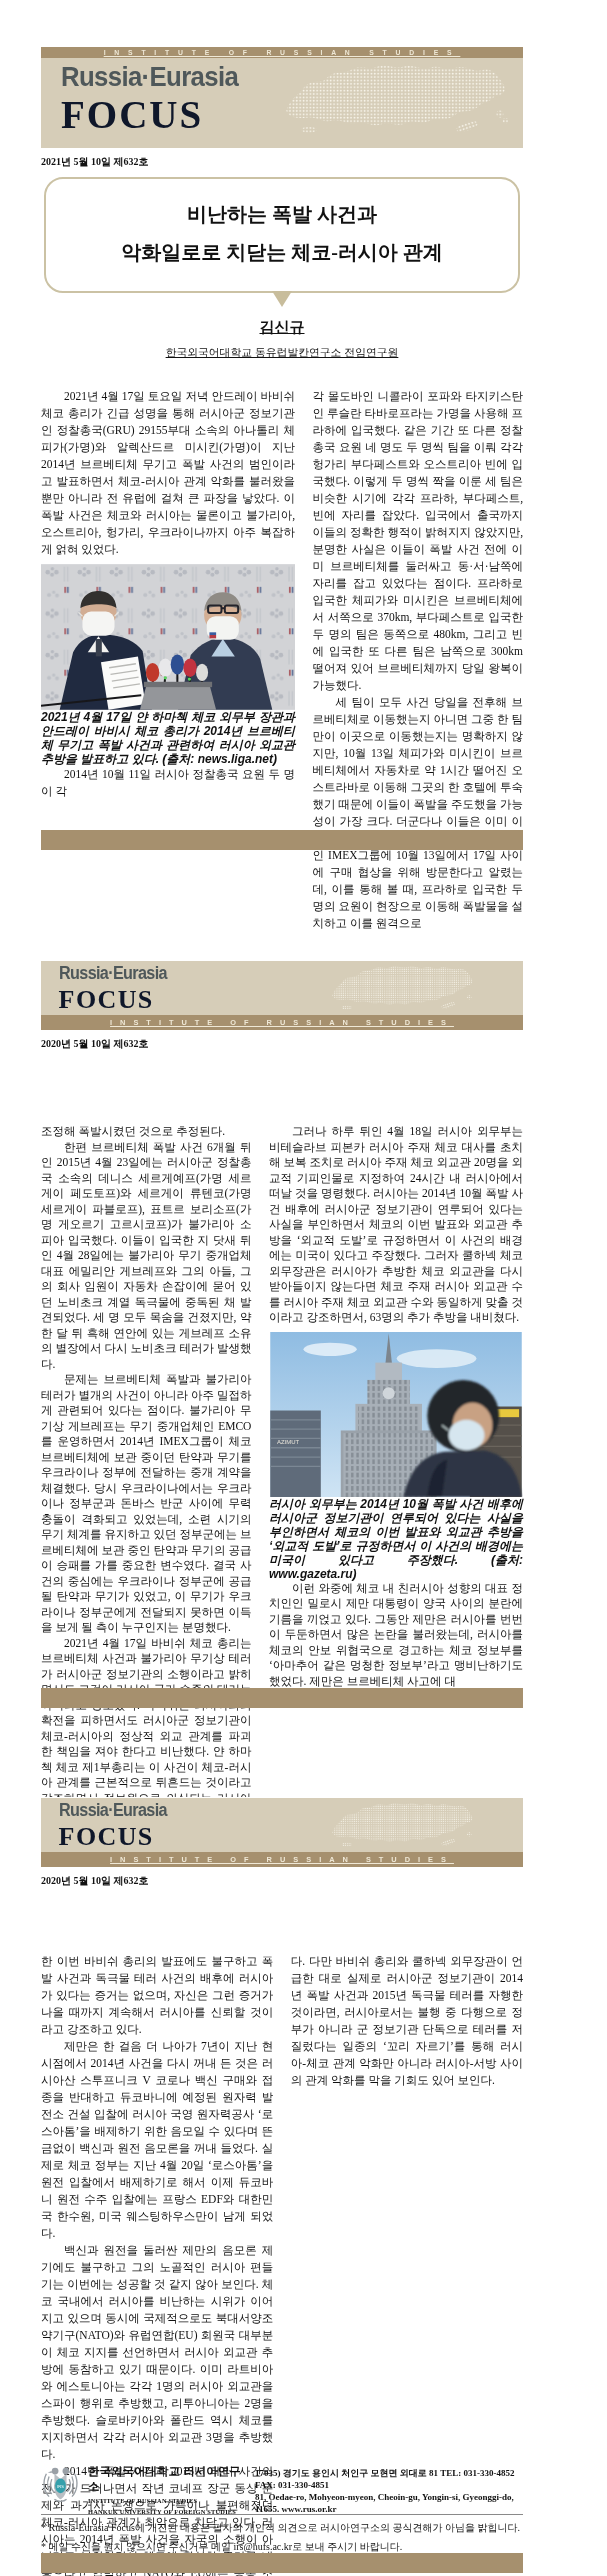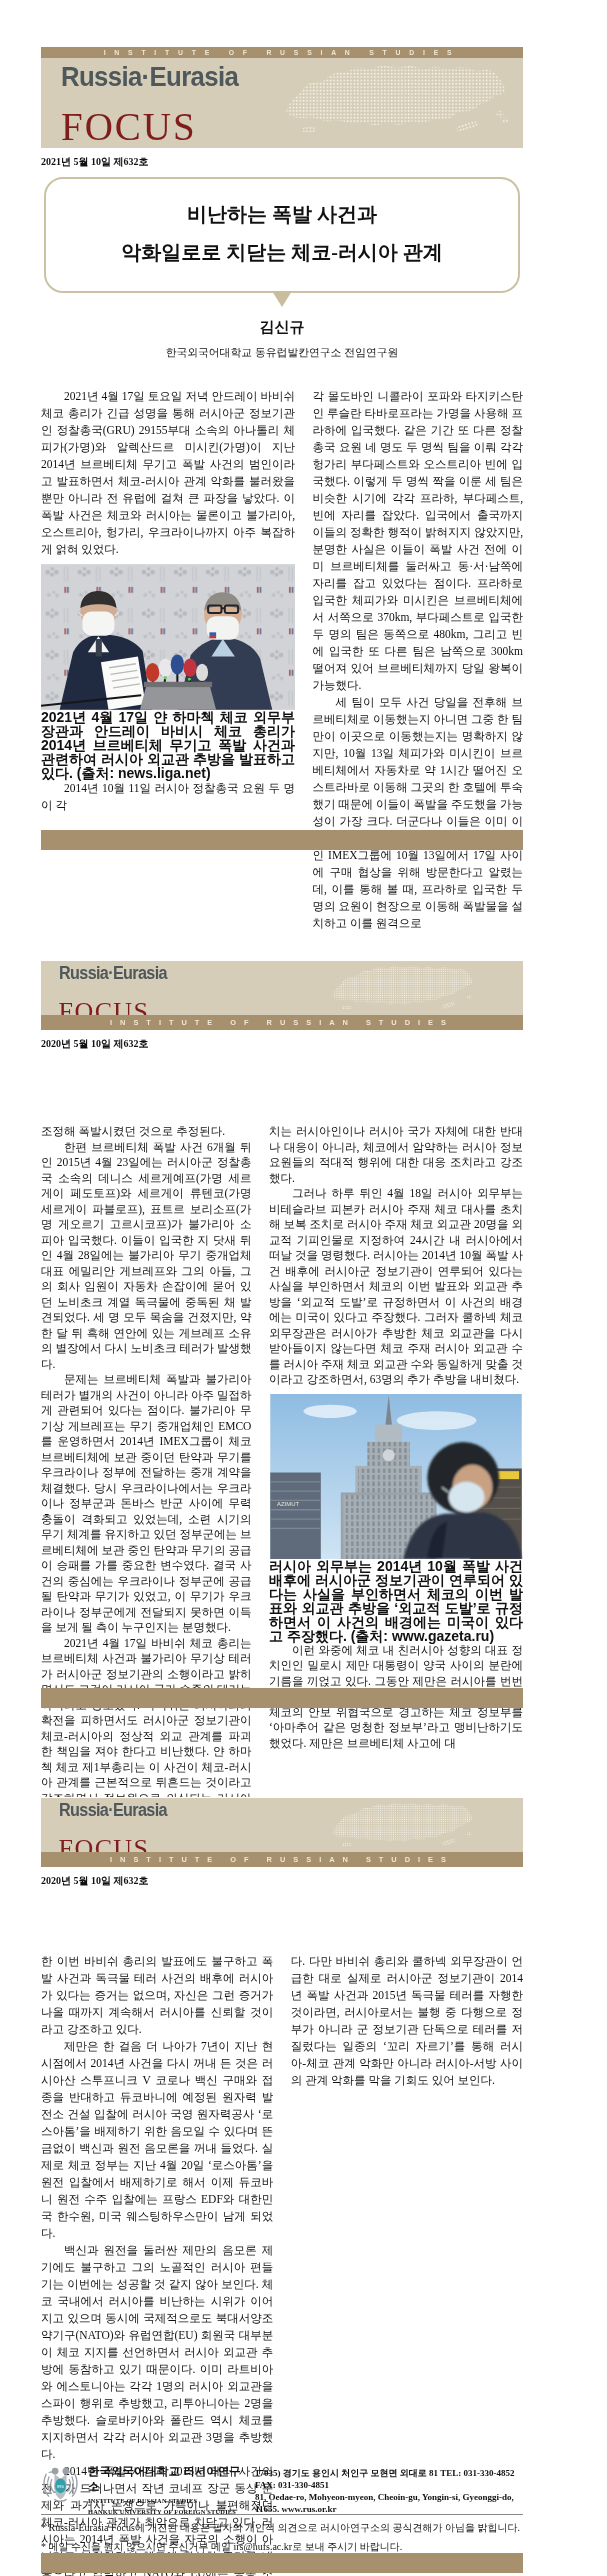--- a/index.html
+++ b/index.html
@@ -1,35 +1,35 @@
 <!DOCTYPE html>
 <html style="font-size:10.8px"><head>
 <meta charset="utf-8">
 <style>
   html,body{margin:0;padding:0;}
   body{width:608px;height:2576px;background:#ffffff;position:relative;
        font-family:"Liberation Serif","DejaVu Serif",serif;color:#111;}
-  .sans{font-family:"Liberation Sans","DejaVu Sans",sans-serif;}
+  .sans{font-family:"Liberation Sans","DejaVu Sans",sans-serif;text-decoration:underline;}
 
   .page{position:absolute;left:0;width:560px;overflow:hidden;}
   #p1{top:0;height:960px;}
   #p2{top:960px;height:837px;}
   #p3{top:1797px;height:779px;}
   .inner{padding:0 37px 0 41px;position:relative;height:100%;}
 
   
   .inst-band{height:10.8px;background:#a6906e;color:#efe8d6;
     font-family:"Liberation Sans","DejaVu Sans",sans-serif;
     font-size:6.8px;font-weight:bold;letter-spacing:8.8px;text-align:center;line-height:11.5px;
     margin-top:47px;white-space:nowrap;overflow:hidden;}
   .masthead{height:90px;background:#d6cdb8;position:relative;overflow:hidden;}
   .logo{position:absolute;left:20px;top:5.4px;line-height:1;}
   .logo-top{font-family:"Liberation Sans","DejaVu Sans",sans-serif;font-weight:bold;
     color:#4f585a;font-size:28px;letter-spacing:-0.7px;transform:scaleX(.92);transform-origin:left;}
-  .logo-focus{font-weight:normal;color:#7f1d1d;font-size:39px;letter-spacing:2px;margin-top:16px;}
+  .logo-focus{font-weight:bold;color:#0f172a;font-size:39px;letter-spacing:2px;margin-top:4px;}
   .map{position:absolute;right:5.4px;top:2.7px;}
 
   .masthead.small{height:54px;}
   .masthead.small .logo{left:17.6px;top:4px;}
   .masthead.small .logo-top{font-size:17.6px;}
   .masthead.small .logo-focus{font-size:26px;letter-spacing:1.4px;}
   .inst-band.bottom{margin-top:0;height:15px;line-height:15.5px;font-size:7.4px;letter-spacing:8px;}
 
   .date-row{font-weight:bold;font-size:10px;margin:6.8px 2.7px 0 0;}
 
@@ -44,21 +44,21 @@
 
   
   .cols{display:flex;gap:17.6px;text-align:justify;}
   .col{width:254px;font-size:11.5px;line-height:17px;}
   #p2 .col{line-height:15.5px;}
   .col p{margin:0;}
   .p-indent{text-indent:23px;}
   .p-cont{text-indent:0;}
   .photo{display:block;margin-top:6px;}
   .caption{font-family:"Liberation Sans","DejaVu Sans",sans-serif;font-weight:bold;
-    font-size:14px;line-height:14px;text-align:justify;margin-top:4.7px;margin-bottom:4px;}
+    font-size:12px;line-height:14px;text-align:justify;margin-top:4.7px;margin-bottom:4px;font-style:italic;}
 
   .pagebar{position:absolute;left:41px;right:37px;height:20px;background:#a6906e;}
   #p1 .pagebar{top:830px;}
   #p2 .pagebar{top:728px;}
 
   
   .f-row{position:absolute;top:667px;left:41px;right:37px;display:flex;gap:8px;align-items:flex-start;}
   .f-org{width:159px;}
   .f-org-kr{font-family:"Liberation Sans","DejaVu Sans",sans-serif;font-weight:800;font-size:11.5px;}
   .f-org-en{font-size:6.4px;font-weight:bold;letter-spacing:0.2px;margin-top:2.7px;line-height:8.8px;}
@@ -212,21 +212,20 @@
     <div class="date-row">2020년 5월 10일 제632호</div>
 
     <div class="cols" style="margin-top:73px;">
       <div class="col">
         <p class="p-cont">조정해 폭발시켰던 것으로 추정된다.</p>
         <p class="p-indent">한편 브르베티체 폭발 사건 6개월 뒤인 2015년 4월 23일에는 러시아군 정찰총국 소속의 데니스 세르게예프(가명 세르게이 페도토프)와 세르게이 류텐코(가명 세르게이 파블로프), 표트르 보리소프(가명 게오르기 고르시코프)가 불가리아 소피아 입국했다. 이들이 입국한 지 닷새 뒤인 4월 28일에는 불가리아 무기 중개업체 대표 에밀리안 게브레프와 그의 아들, 그의 회사 임원이 자동차 손잡이에 묻어 있던 노비초크 계열 독극물에 중독된 채 발견되었다. 세 명 모두 목숨을 건졌지만, 약 한 달 뒤 흑해 연안에 있는 게브레프 소유의 별장에서 다시 노비초크 테러가 발생했다.</p>
         <p class="p-indent">문제는 브르베티체 폭발과 불가리아 테러가 별개의 사건이 아니라 아주 밀접하게 관련되어 있다는 점이다. 불가리아 무기상 게브레프는 무기 중개업체인 EMCO를 운영하면서 2014년 IMEX그룹이 체코 브르베티체에 보관 중이던 탄약과 무기를 우크라이나 정부에 전달하는 중개 계약을 체결했다. 당시 우크라이나에서는 우크라이나 정부군과 돈바스 반군 사이에 무력 충돌이 격화되고 있었는데, 소련 시기의 무기 체계를 유지하고 있던 정부군에는 브르베티체에 보관 중인 탄약과 무기의 공급이 승패를 가를 중요한 변수였다. 결국 사건의 중심에는 우크라이나 정부군에 공급될 탄약과 무기가 있었고, 이 무기가 우크라이나 정부군에게 전달되지 못하면 이득을 보게 될 측이 누구인지는 분명했다.</p>
         <p class="p-indent">2021년 4월 17일 바비쉬 체코 총리는 브르베티체 사건과 불가리아 무기상 테러가 러시아군 정보기관의 소행이라고 밝히면서도 그것이 러시아 국가 수준의 테러는 아니라고 강조했다. 바비쉬는 러시아와의 확전을 피하면서도 러시아군 정보기관이 체코-러시아의 정상적 외교 관계를 파괴한 책임을 져야 한다고 비난했다. 얀 하마첵 체코 제1부총리는 이 사건이 체코-러시아 관계를 근본적으로 뒤흔드는 것이라고 강조하면서 정보원으로 의심되는 러시아 외교관 18명의 추방을 명령했다. 다만 야쿠브 쿨하넥 체코 외무부 장관도 바비쉬와 마찬가지로 추방 조</p>
       </div>
       <div class="col">
-        <p class="p-cont">치는 러시아인이나 러시아 국가 자체에 대한 반대나 대응이 아니라, 체코에서 암약하는 러시아 정보요원들의 적대적 행위에 대한 대응 조치라고 강조했다.</p>
         <p class="p-indent">그러나 하루 뒤인 4월 18일 러시아 외무부는 비테슬라브 피본카 러시아 주재 체코 대사를 초치해 보복 조치로 러시아 주재 체코 외교관 20명을 외교적 기피인물로 지정하여 24시간 내 러시아에서 떠날 것을 명령했다. 러시아는 2014년 10월 폭발 사건 배후에 러시아군 정보기관이 연루되어 있다는 사실을 부인하면서 체코의 이번 발표와 외교관 추방을 ‘외교적 도발’로 규정하면서 이 사건의 배경에는 미국이 있다고 주장했다. 그러자 쿨하넥 체코 외무장관은 러시아가 추방한 체코 외교관을 다시 받아들이지 않는다면 체코 주재 러시아 외교관 수를 러시아 주재 체코 외교관 수와 동일하게 맞출 것이라고 강조하면서, 63명의 추가 추방을 내비쳤다.</p>
         <svg class="photo" width="254" height="165" viewBox="0 0 378 248" style="font-size:17px">
           <defs>
             <linearGradient id="sky2" x1="0" y1="0" x2="0" y2="1">
               <stop offset="0" stop-color="#8fbce2"></stop>
                 <stop offset="1" stop-color="#cfe4f4"></stop>
             </linearGradient>
             <pattern id="win2" width="8" height="10" patternUnits="userSpaceOnUse">
               <rect width="8" height="10" fill="#a6aeb6"></rect>
                 <rect x="1.5" y="1.5" width="3.5" height="7" fill="#858d95"></rect>

